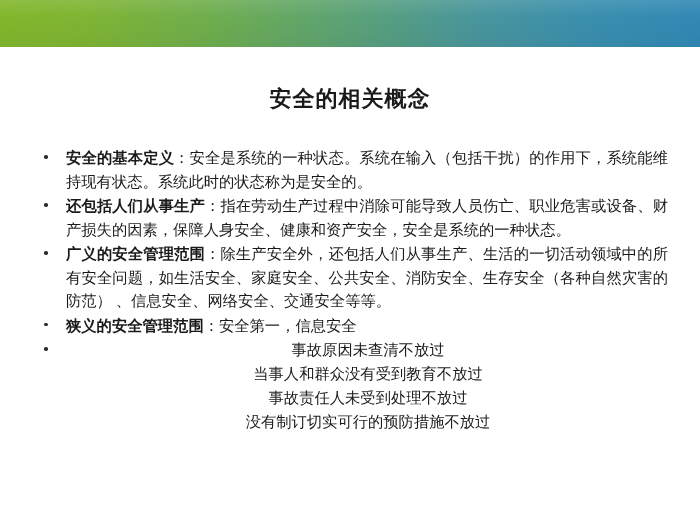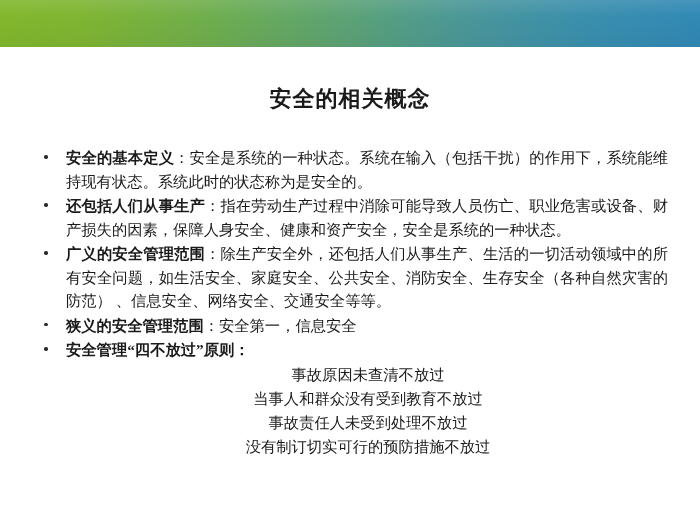--- a/index.html
+++ b/index.html
@@ -145,21 +145,21 @@
 
       <li class="bullet">
         <span class="dot"></span><span class="lead">广义的安全管理范围</span><span class="rest">：除生产安全外，还包括人们从事生产、生活的一切活动领域中的所有安全问题，如生活安全、家庭安全、公共安全、消防安全、生存安全（各种自然灾害的防范） 、信息安全、网络安全、交通安全等等。</span>
       </li>
 
       <li class="bullet">
         <span class="dot"></span><span class="lead">狭义的安全管理范围</span><span class="rest">：安全第一，信息安全</span>
       </li>
 
       <li class="bullet">
-        <span class="dot"></span><span class="lead">安全管理“四不放过”原则：</span><span class="rest"></span>
+        <span class="dot"></span><span class="rest"></span>
       </li>
 
     </ul>
 
     <ul class="sublines">
       <li>事故原因未查清不放过</li>
       <li>当事人和群众没有受到教育不放过</li>
       <li>事故责任人未受到处理不放过</li>
       <li>没有制订切实可行的预防措施不放过</li>
     </ul>

